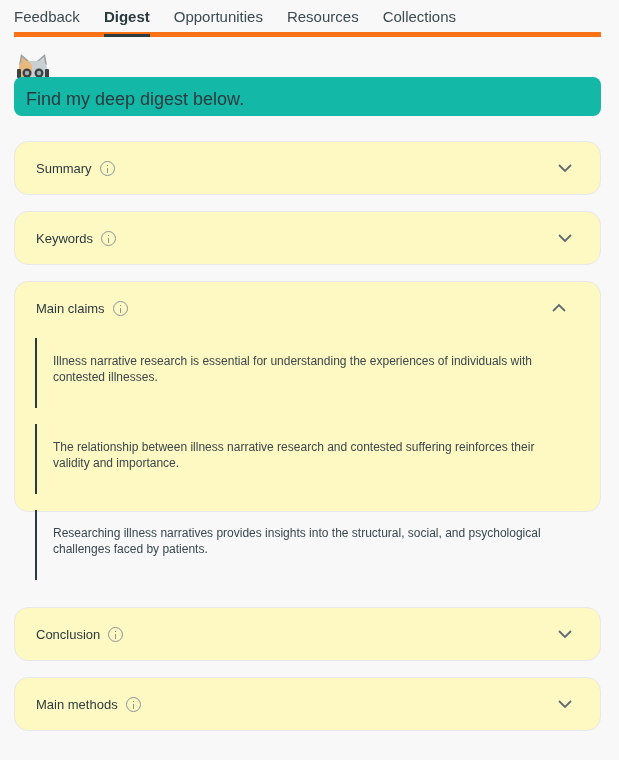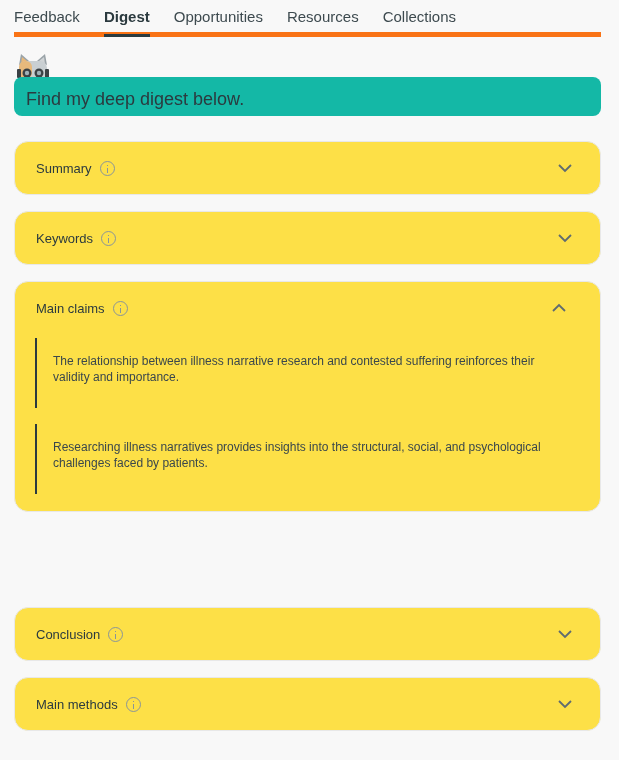--- a/index.html
+++ b/index.html
@@ -29,21 +29,21 @@
     position: absolute; left: 16px; top: 53px; width: 34px; height: 26px;
     overflow: hidden;
   }
   .banner {
     position: absolute; left: 14px; top: 77px; width: 587px; height: 39px;
     background: #14b8a6; border-radius: 8px;
     font-size: 18px; color: #2b3a3f; padding: 12px 0 0 12px;
   }
   .card {
     position: absolute; left: 14px; width: 587px;
-    background: #fde047; border: 1px solid #e8e8e8; border-radius: 14px;
+    background: #fef9c3; border: 1px solid #e8e8e8; border-radius: 14px;
   }
   .card-head {
     height: 52px; display: flex; align-items: center; padding-left: 21px;
     cursor: pointer; position: relative;
   }
   .card-title { font-size: 13px; color: #2b3a3f; }
   .info {
     display: inline-block; width: 15px; height: 15px; border: 1px solid #8a9599;
     border-radius: 50%; margin-left: 8px; position: relative;
   }
@@ -117,20 +117,21 @@
 
 <section class="card" style="top:281px; height:231px;">
   <div class="card-head">
     <span class="card-title">Main claims</span>
     <span class="info"></span>
     <svg class="chev" style="right:34px;" viewBox="0 0 14 14">
         <polyline points="1,10 7,4 13,10" fill="none" stroke="#5f6b70" stroke-width="1.8"></polyline>
       </svg>
   </div>
   <div class="claims">
+    <div class="claim">Illness narrative research is essential for understanding the experiences of individuals with contested illnesses.</div>
     <div class="claim">The relationship between illness narrative research and contested suffering reinforces their validity and importance.</div>
     <div class="claim">Researching illness narratives provides insights into the structural, social, and psychological challenges faced by patients.</div>
   </div>
 </section>
 
 <section class="card" style="top:607px;">
   <div class="card-head">
     <span class="card-title">Conclusion</span>
     <span class="info"></span>
     <svg class="chev" viewBox="0 0 14 14">

